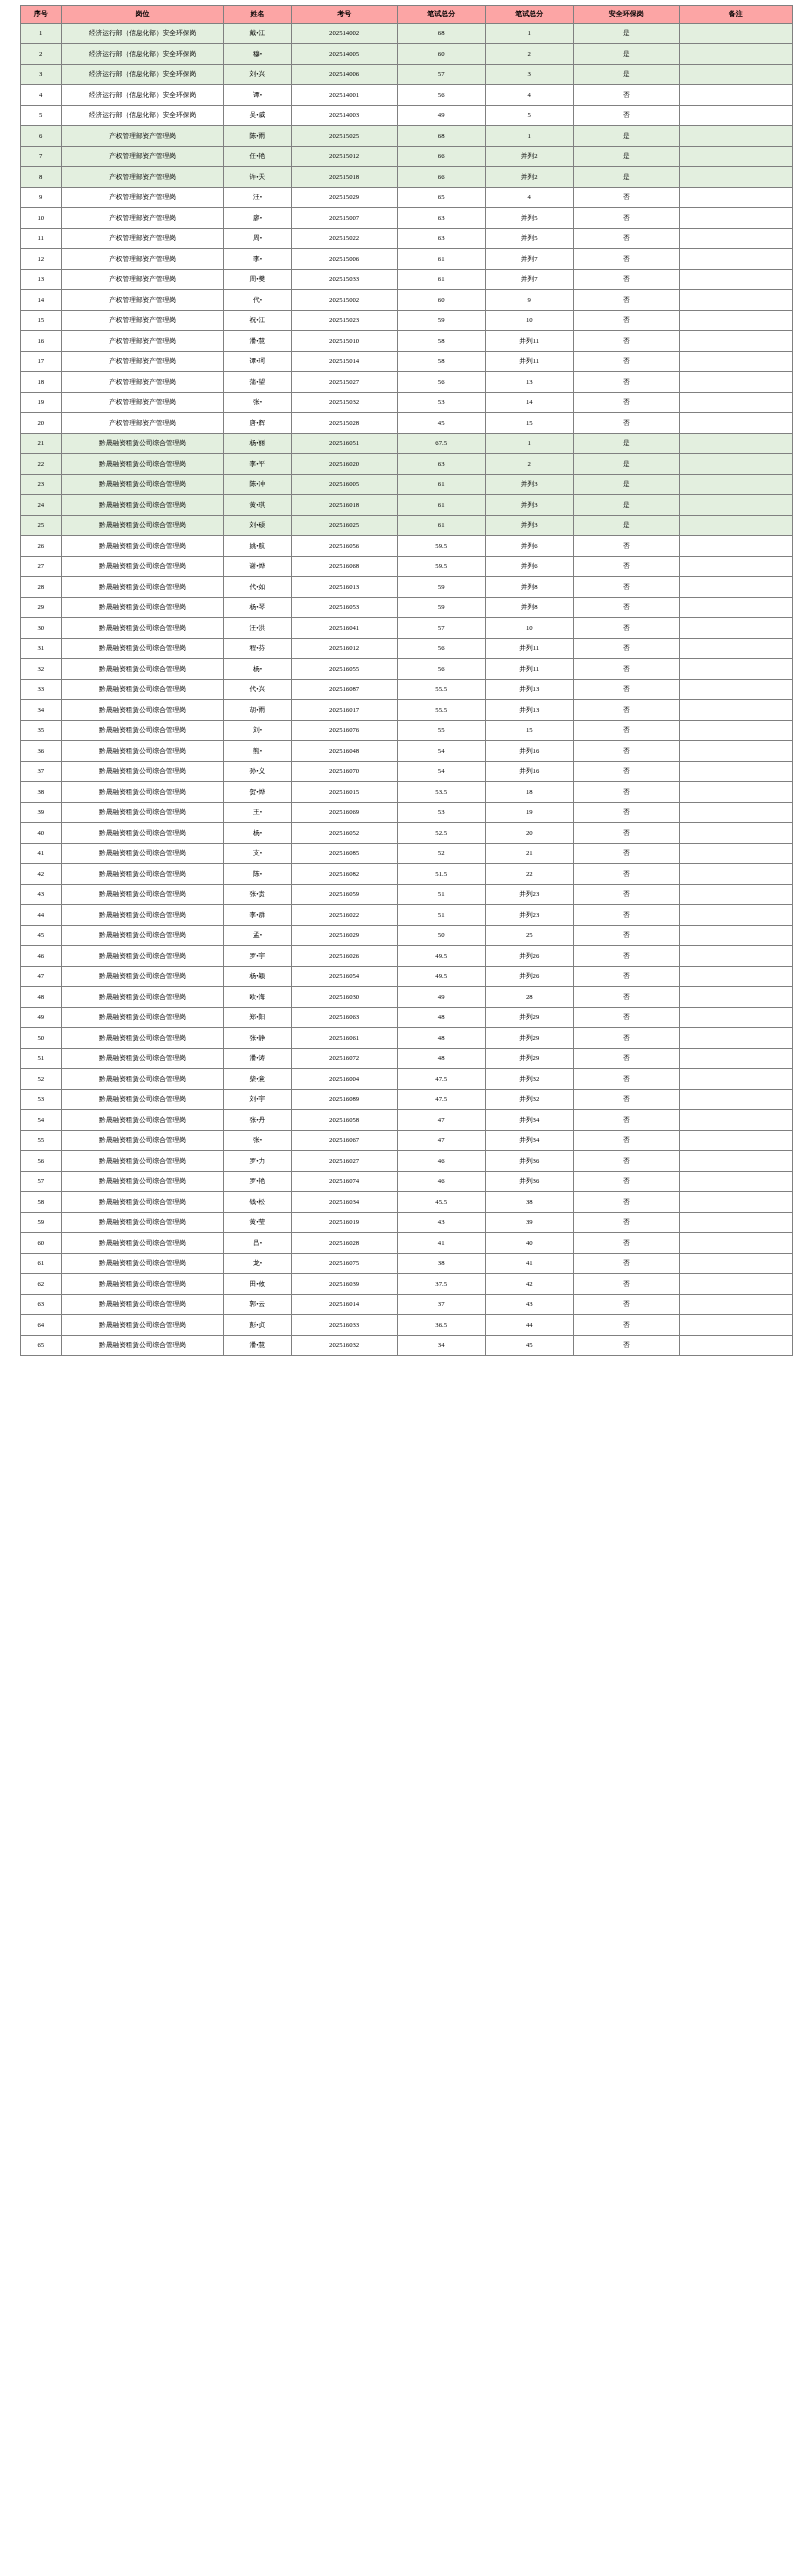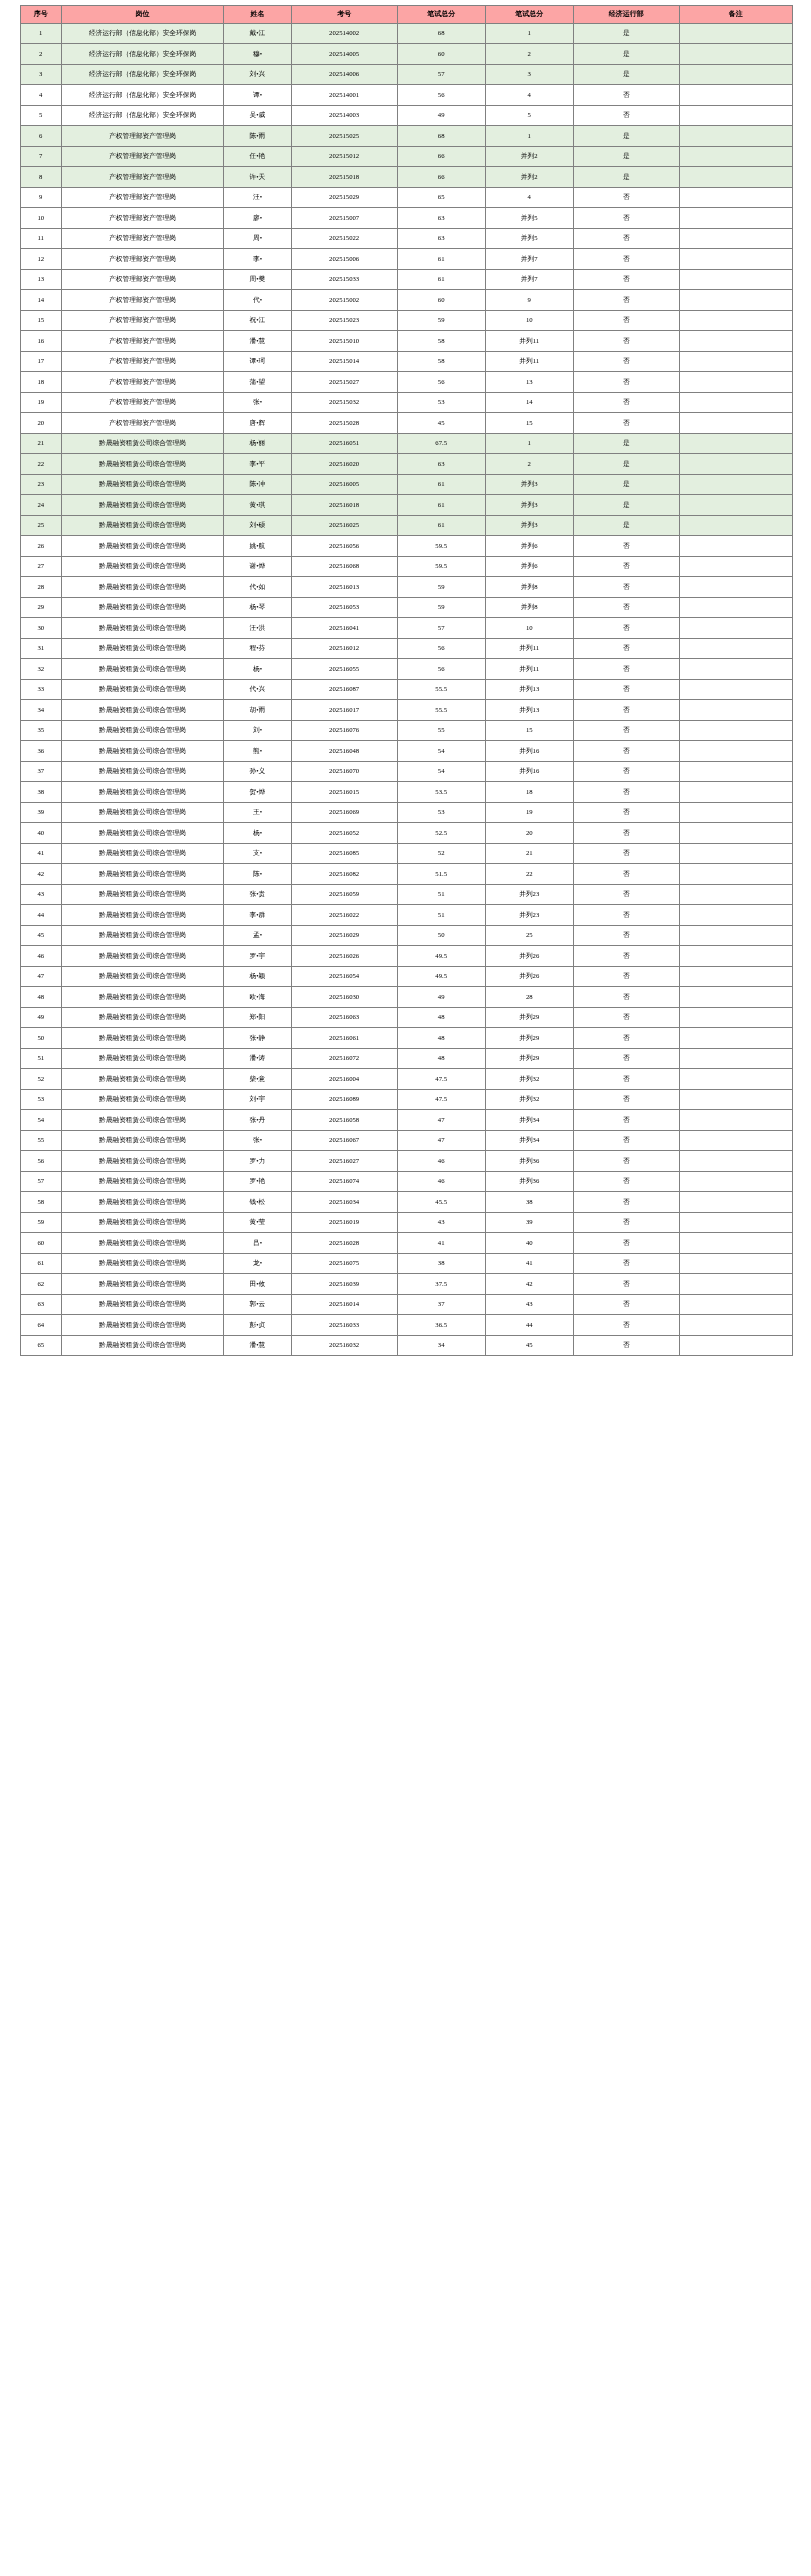--- a/index.html
+++ b/index.html
@@ -82,21 +82,21 @@
       <col class="col-note">
     </colgroup>
     <thead>
       <tr>
         <th>序号</th>
         <th>岗位</th>
         <th>姓名</th>
         <th>考号</th>
         <th>笔试总分</th>
         <th>笔试总分</th>
-        <th>经济运行部</th>
+        <th>安全环保岗</th>
         <th>备注</th>
       </tr>
     </thead>
     <tbody id="table-body">
         <tr class="hl">
           <td>1</td>
           <td class="post">经济运行部（信息化部）安全环保岗</td>
           <td>戴•江</td>
           <td>202514002</td>
           <td>68</td>

